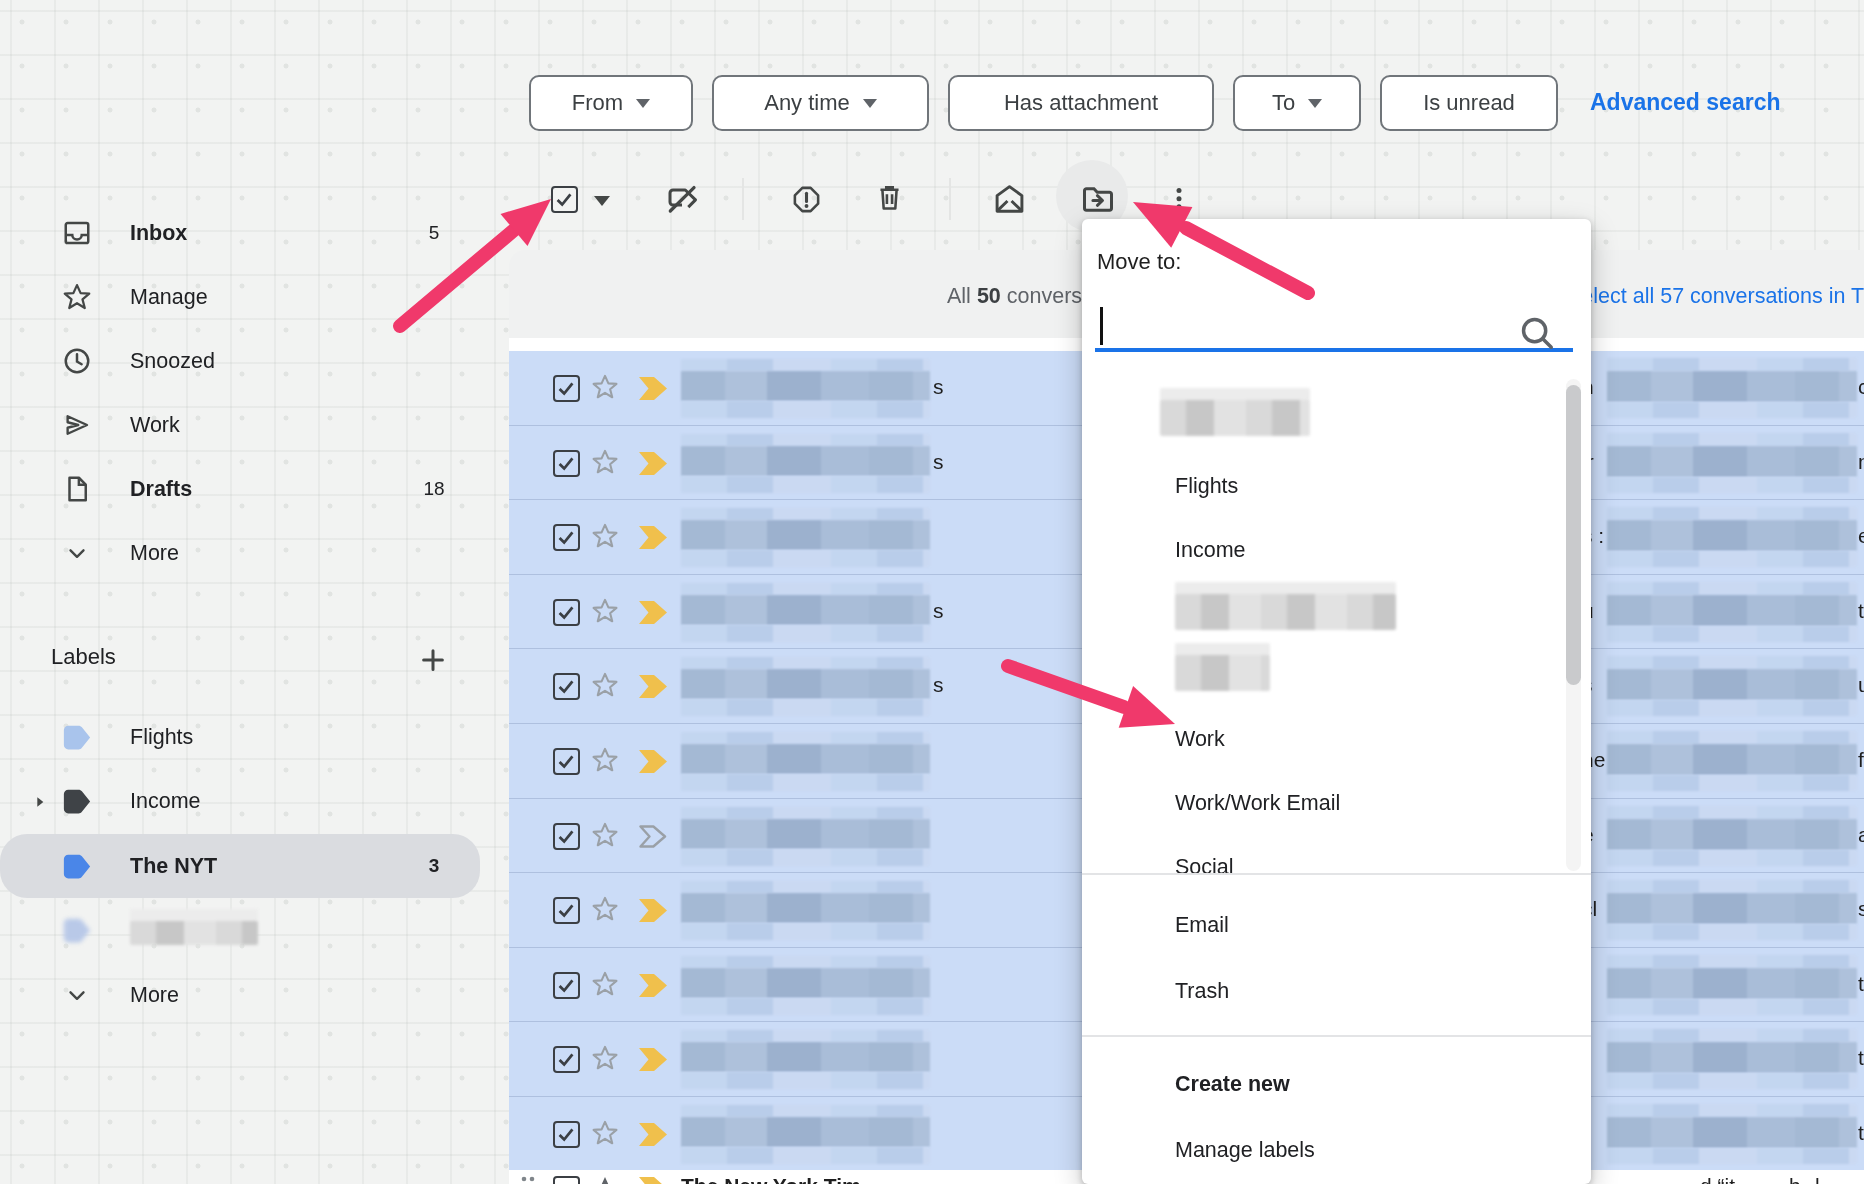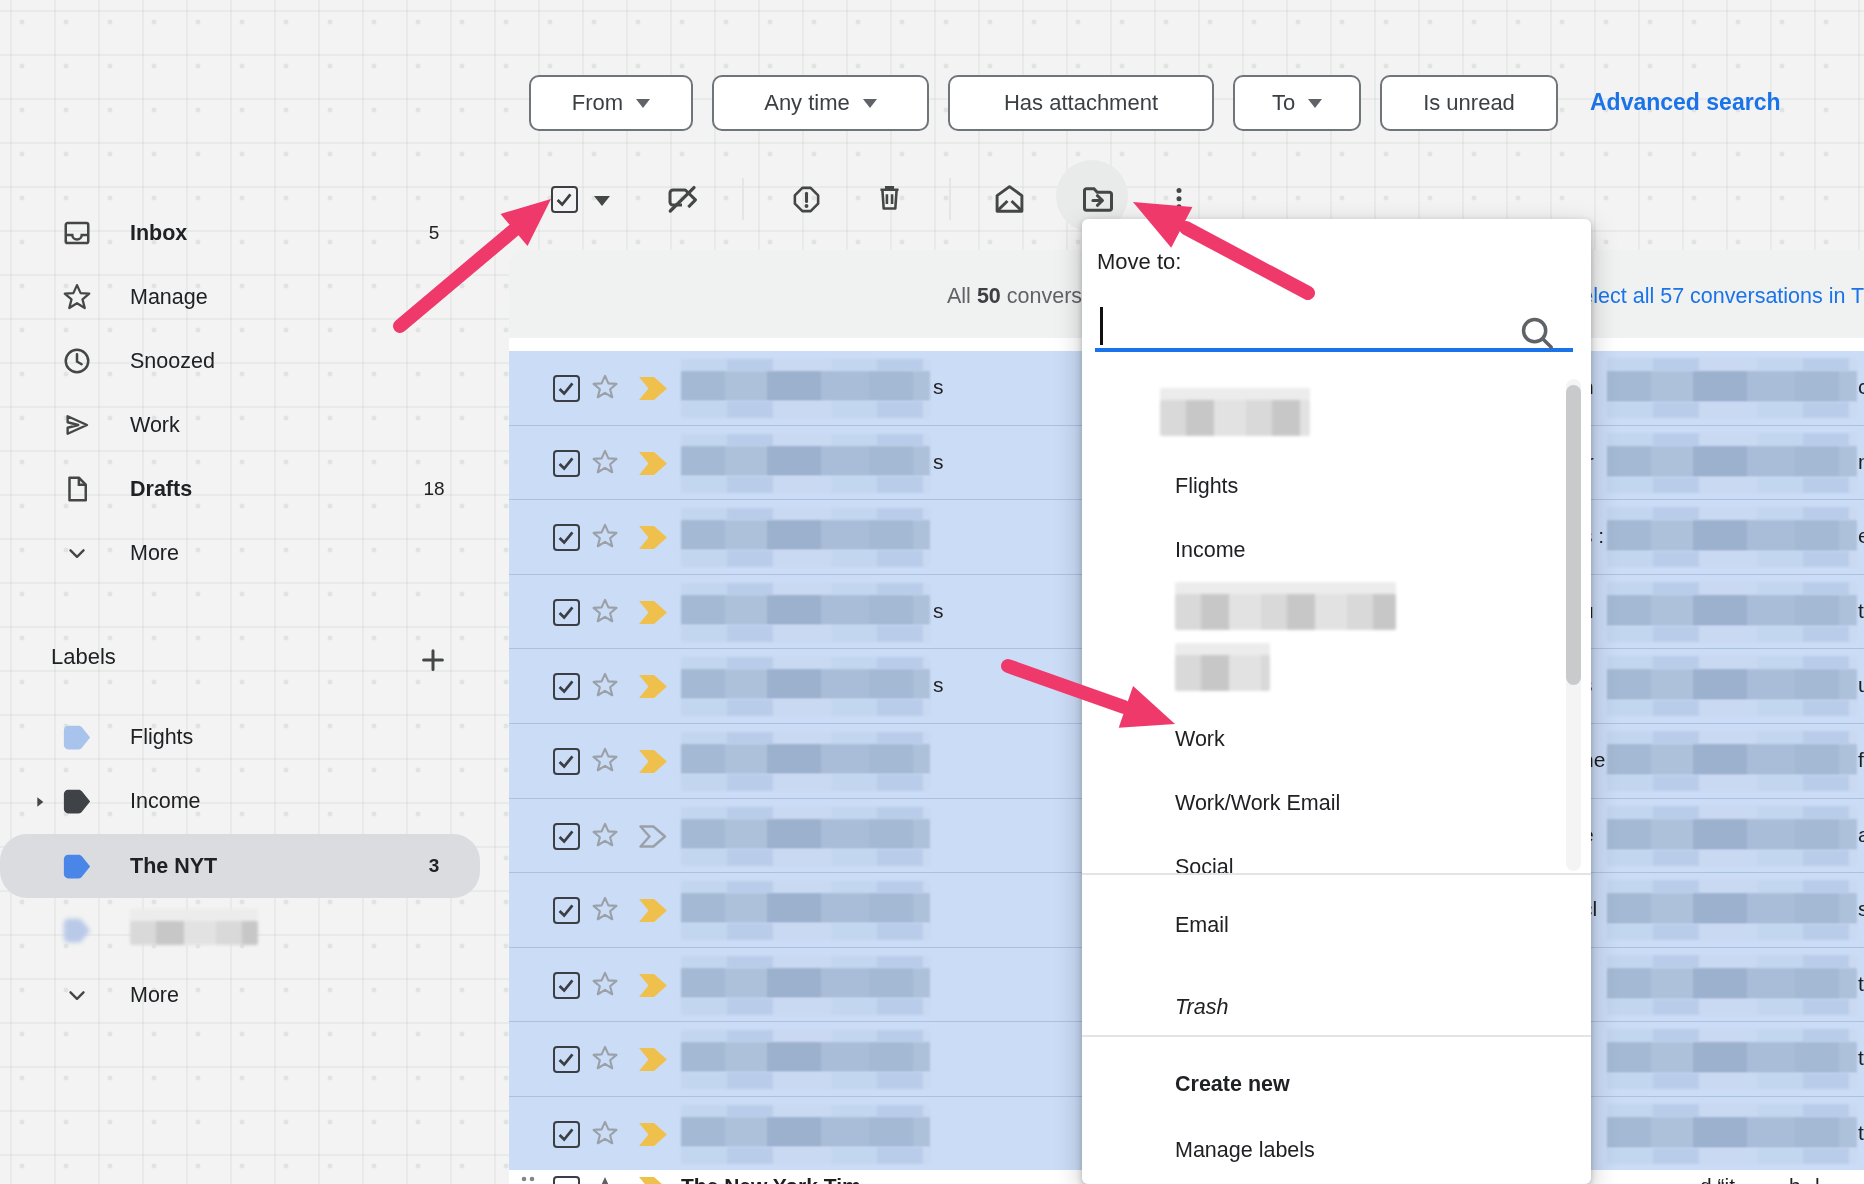--- a/index.html
+++ b/index.html
@@ -622,21 +622,21 @@
         <div class="mblur mosaic-gray two" style="left: 93px; top: 225px; width: 221px; height: 36px;"></div>
         <div class="mblur mosaic-gray two" style="left: 93px; top: 286px; width: 95px; height: 36px;"></div>
         <div class="mitem" style="top: 338px;">Work</div>
         <div class="mitem" style="top: 402px;">Work/Work Email</div>
         <div class="mitem" style="top: 466px;">Social</div>
       </div>
     <div class="abs msep" style="top:654px;"></div>
     <div class="abs msep" style="top:816px;"></div>
     <div id="mv-fixed">
         <div class="mitem" style="top: 674px;">Email</div>
-        <div class="mitem" style="top: 756px; font-style: italic;">Trash</div>
+        <div class="mitem" style="top: 740px;">Trash</div>
         <div class="mitem" style="top: 833px; font-weight: bold;">Create new</div>
         <div class="mitem" style="top: 899px;">Manage labels</div>
       </div>
     <div class="abs" id="mv-track"></div>
     <div class="abs" id="mv-thumb"></div>
   </div>
 
   <svg class="abs" id="arrows" width="1864" height="1184" viewBox="0 0 1864 1184">
     <g fill="#f0396b" stroke="#f0396b">
       <path d="M400,326 L514,230" fill="none" stroke-width="14" stroke-linecap="round"></path>

